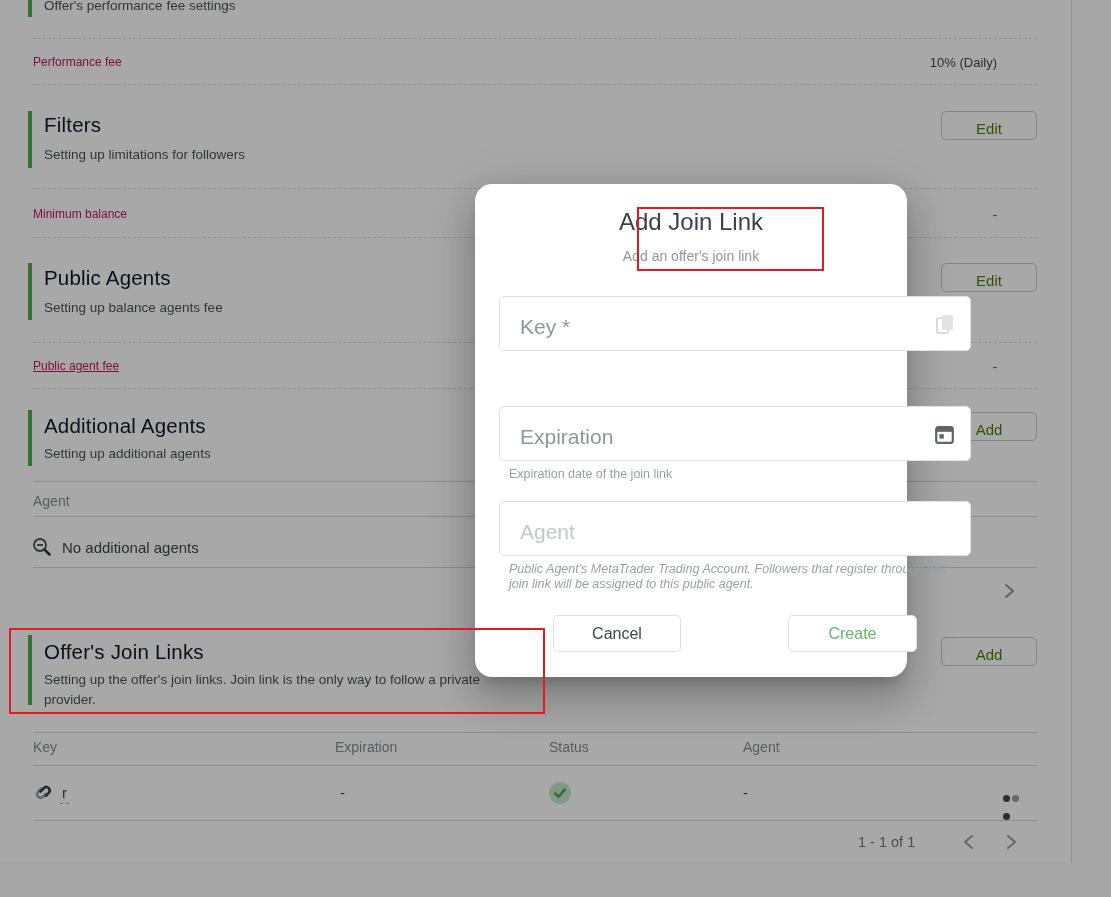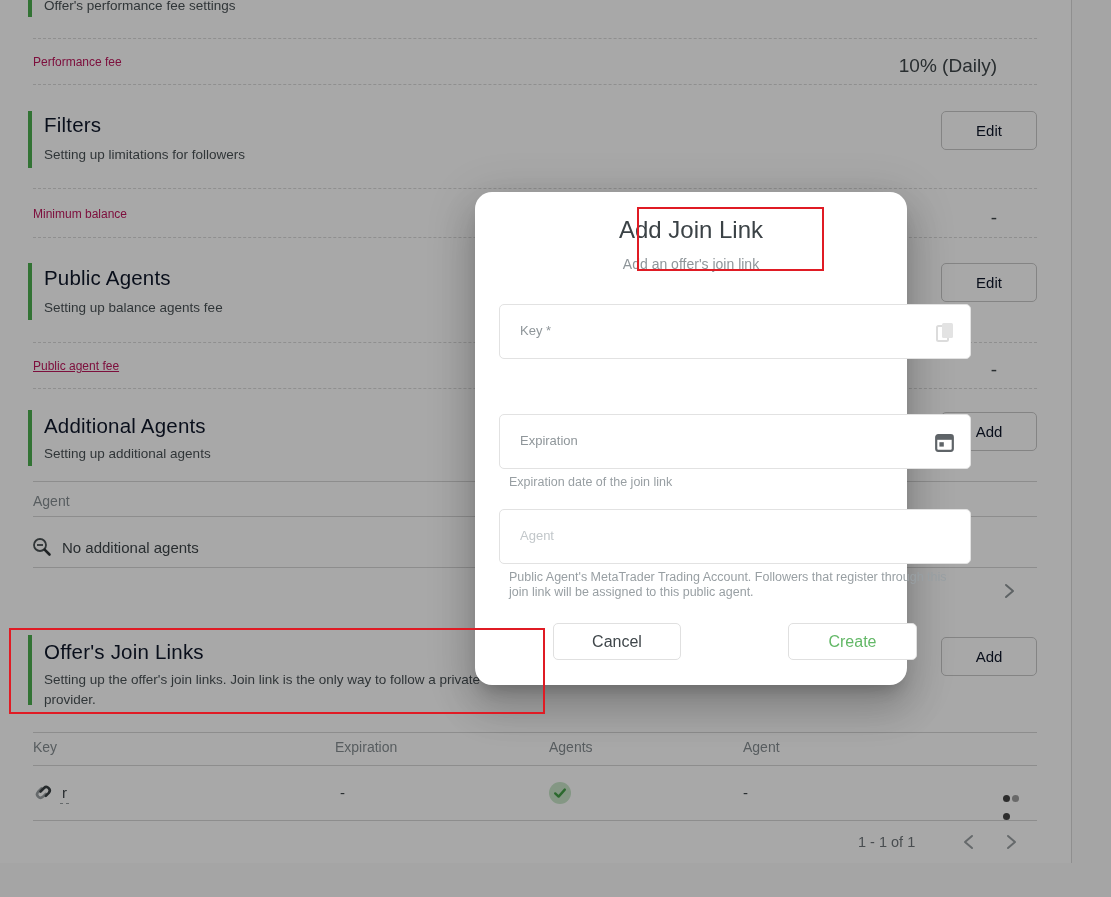--- a/index.html
+++ b/index.html
@@ -9,43 +9,43 @@
 
   
   .card { position:absolute; left:0; top:0; width:1072px; height:863px; background:#ffffff;
           border-right:1px solid #d9d9d9; }
   .hr-dash { position:absolute; left:33px; width:1004px; border-top:1px dashed #d9d9d9; height:0; }
   .hr-solid { position:absolute; left:33px; width:1004px; border-top:1px solid #d6d6d6; height:0; }
   .green-bar { position:absolute; left:28px; width:4px; background:#4caf50; }
   .sec-title { position:absolute; left:44px; font-size:20.5px; color:#0f172a; letter-spacing:.2px; }
   .sec-sub   { position:absolute; left:44px; font-size:13.5px; color:#4a5256; }
   .row-label { position:absolute; left:33px; font-size:12px; color:#be185d; }
-  .row-value { position:absolute; right:74px; font-size:19px; color:#3f464a; text-align:right; }
-  .btn-outline { position:absolute; width:96px; height:39px; border:1px solid #c9c9c9; border-radius:5px;
-      background:transparent; font-size:15px; color:#0f172a; text-align:center; line-height:33px; cursor:pointer;
+  .row-value { position:absolute; right:74px; font-size:13px; color:#3f464a; text-align:right; }
+  .btn-outline { position:absolute; width:96px; height:29px; border:1px solid #c9c9c9; border-radius:5px;
+      background:transparent; font-size:15px; color:#4d7c0f; text-align:center; line-height:33px; cursor:pointer;
       font-family:"Liberation Sans", sans-serif; }
   .th { position:absolute; font-size:14px; color:#868e92; }
   .td { position:absolute; font-size:15px; color:#3f464a; }
   .pag-text { position:absolute; font-size:14.5px; color:#6f767a; }
   .chev { position:absolute; width:18px; height:18px; cursor:pointer; }
 
   
   .overlay { position:absolute; inset:0; background:rgba(0,0,0,0.34); z-index:10; }
 
   
-  .modal { position:absolute; left:475px; top:192px; width:432px; height:493px; background:#fff;
+  .modal { position:absolute; left:475px; top:184px; width:432px; height:493px; background:#fff;
      border-radius:17px; z-index:20;
      box-shadow:0 11px 15px -7px rgba(0,0,0,.2), 0 24px 38px 3px rgba(0,0,0,.14), 0 9px 46px 8px rgba(0,0,0,.12); }
   .modal-title { position:absolute; left:0; top:24px; width:100%; text-align:center;
      font-size:24px; color:#3b4246; }
   .modal-sub { position:absolute; left:0; top:64px; width:100%; text-align:center;
      font-size:14px; color:#8f969a; }
   .input-box { position:absolute; left:24px; width:472px; height:55px; border:1px solid #e2e2e2;
      border-radius:5px; background:#fff; cursor:text; }
-  .input-label { position:absolute; left:20px; top:18px; font-size:13px; color:#8f969a; }
+  .input-label { position:absolute; left:20px; top:18px; font-size:21px; color:#8f969a; }
   .input-label.placeholder { color:#c2c7ca; }
   .input-icon { position:absolute; right:16px; top:17px; }
   .helper { position:absolute; left:34px; width:450px; font-size:12.5px; line-height:14.5px; color:#989fa3; }
   .modal-btn { position:absolute; top:431px; height:37px; border:1px solid #e0e0e0; border-radius:5px;
      background:#fff; font-size:16px; cursor:pointer; font-family:"Liberation Sans", sans-serif; }
   .btn-cancel { left:78px; width:128px; color:#3f464a; }
   .btn-create { left:313px; width:129px; color:#63b867; }
 
   
   .anno { position:absolute; border:2px solid #e01b24; z-index:40; pointer-events:none; }
@@ -124,21 +124,21 @@
     </span>
 
     <div class="green-bar" style="top:635px; height:70px;"></div>
     <div class="sec-title" style="top:640px;">Offer's Join Links</div>
     <div class="sec-sub" style="top:670px; width:472px; line-height:20px;">Setting up the offer's join links. Join link is the only way to follow a private provider.</div>
     <button class="btn-outline" style="left:941px; top:637px;">Add</button>
 
     <div class="hr-solid" style="top:732px;"></div>
     <div class="th" style="left:33px;  top:739px;">Key</div>
     <div class="th" style="left:335px; top:739px;">Expiration</div>
-    <div class="th" style="left:549px; top:739px;">Agents</div>
+    <div class="th" style="left:549px; top:739px;">Status</div>
     <div class="th" style="left:743px; top:739px;">Agent</div>
     <div class="hr-solid" style="top:765px;"></div>
 
     <span style="position:absolute; left:32px; top:781px;">
       <svg width="22" height="22" viewBox="0 0 22 22">
         <g fill="none" stroke-width="2.6" stroke-linecap="round">
           <path d="M9.5 12.5 L6 16 a3.4 3.4 0 0 0 4.8 4.8 l3-3" stroke="#9aa0a3" transform="translate(0,-5)"></path>
           <path d="M12.5 9.5 L16 6 a3.4 3.4 0 0 1 4.8 4.8 l-3 3" stroke="#3a4144" transform="translate(-4,1)"></path>
         </g>
       </svg>
@@ -195,21 +195,21 @@
           <rect x="1.2" y="2.2" width="16.6" height="4.6" fill="#5f6468"></rect>
           <rect x="4.4" y="9.2" width="4.4" height="4.4" fill="#5f6468"></rect>
         </svg>
       </span>
     </div>
     <div class="helper" style="top:283px;">Expiration date of the join link</div>
 
     <div class="input-box" style="top:317px;">
       <span class="input-label placeholder">Agent</span>
     </div>
-    <div class="helper" style="top:378px;">Public Agent's MetaTrader Trading Account. Followers that register through this join link will be assigned to this public agent.</div>
+    <div class="helper" style="top:378px;font-style:italic;">Public Agent's MetaTrader Trading Account. Followers that register through this join link will be assigned to this public agent.</div>
 
     <button class="modal-btn btn-cancel">Cancel</button>
     <button class="modal-btn btn-create">Create</button>
   </div>
 
   <div class="anno" id="anno-joinlinks"></div>
   <div class="anno" id="anno-modaltitle"></div>
 
 </div>
 

